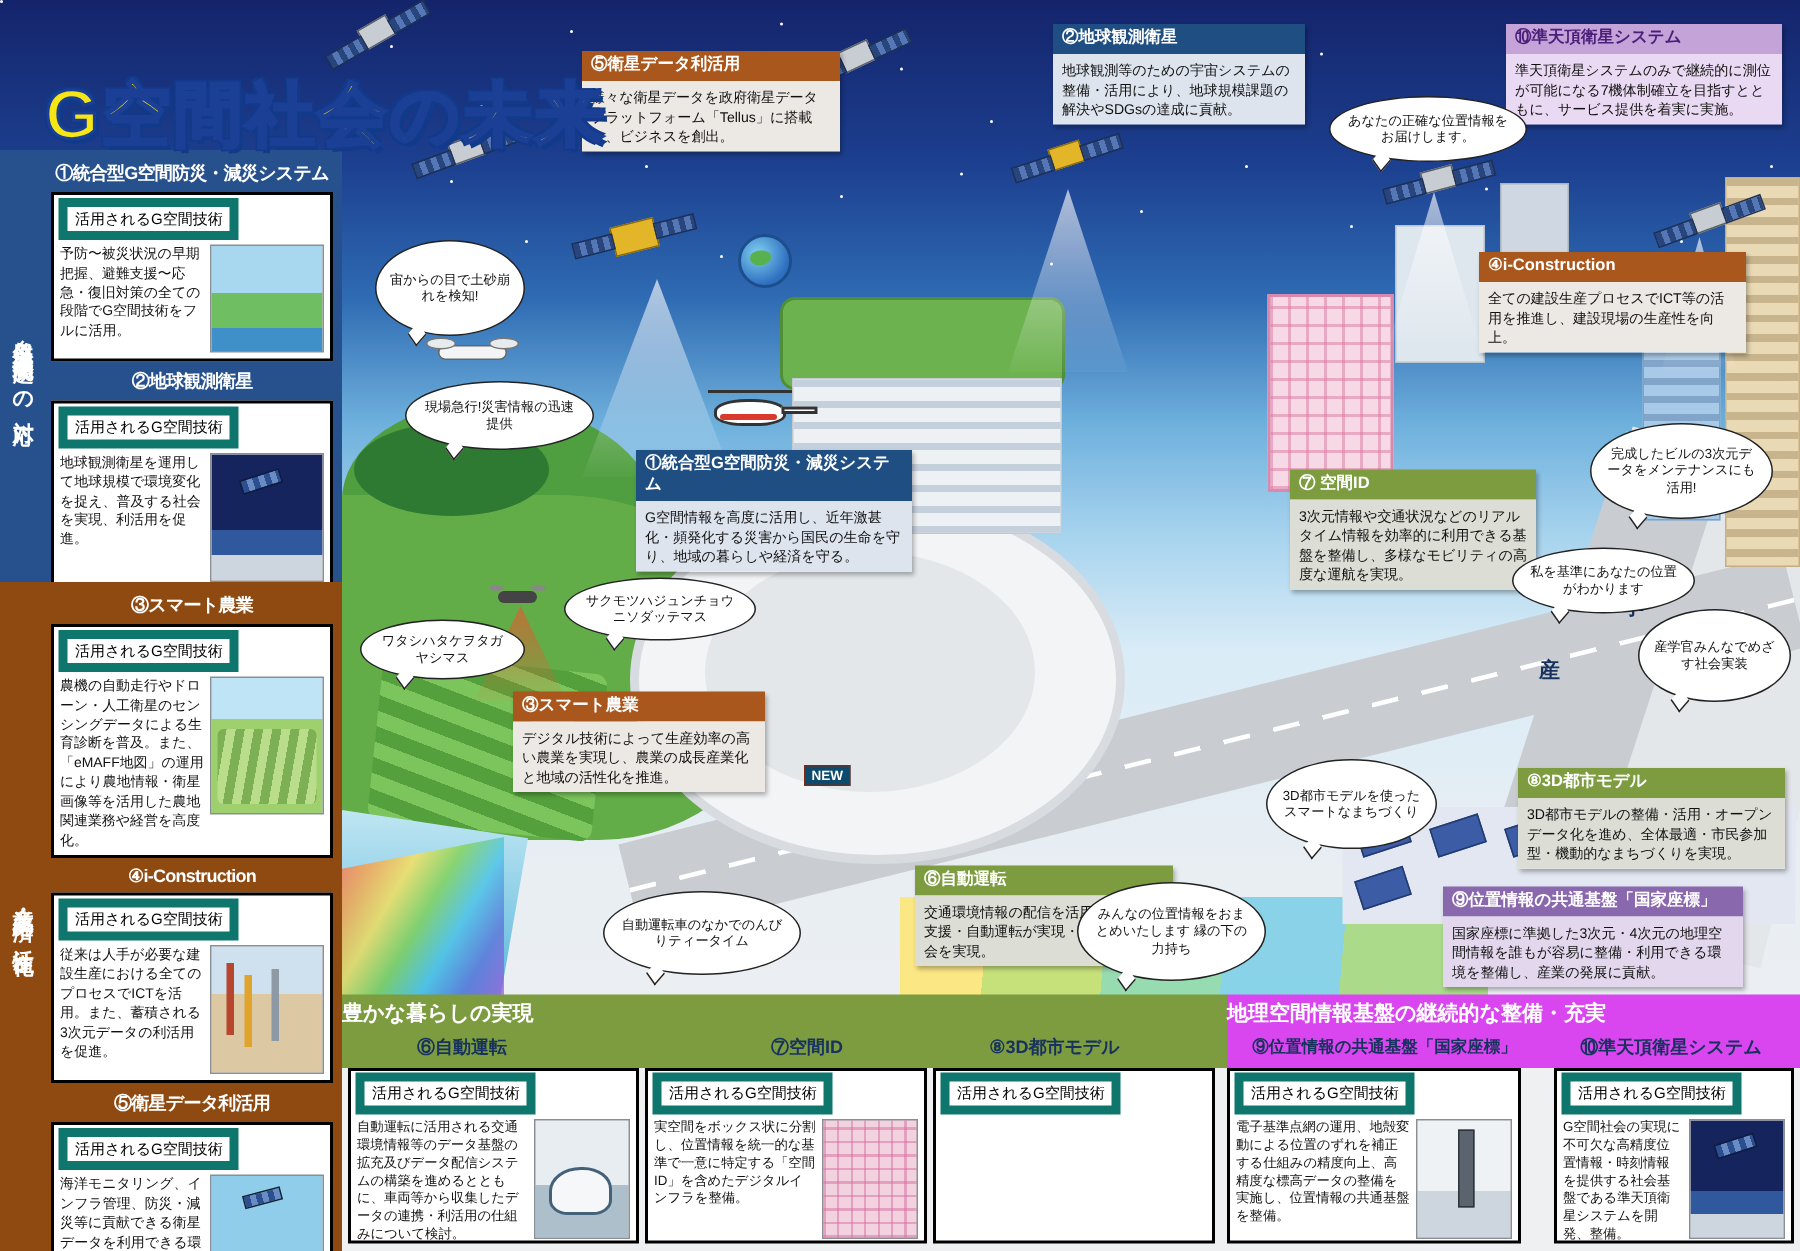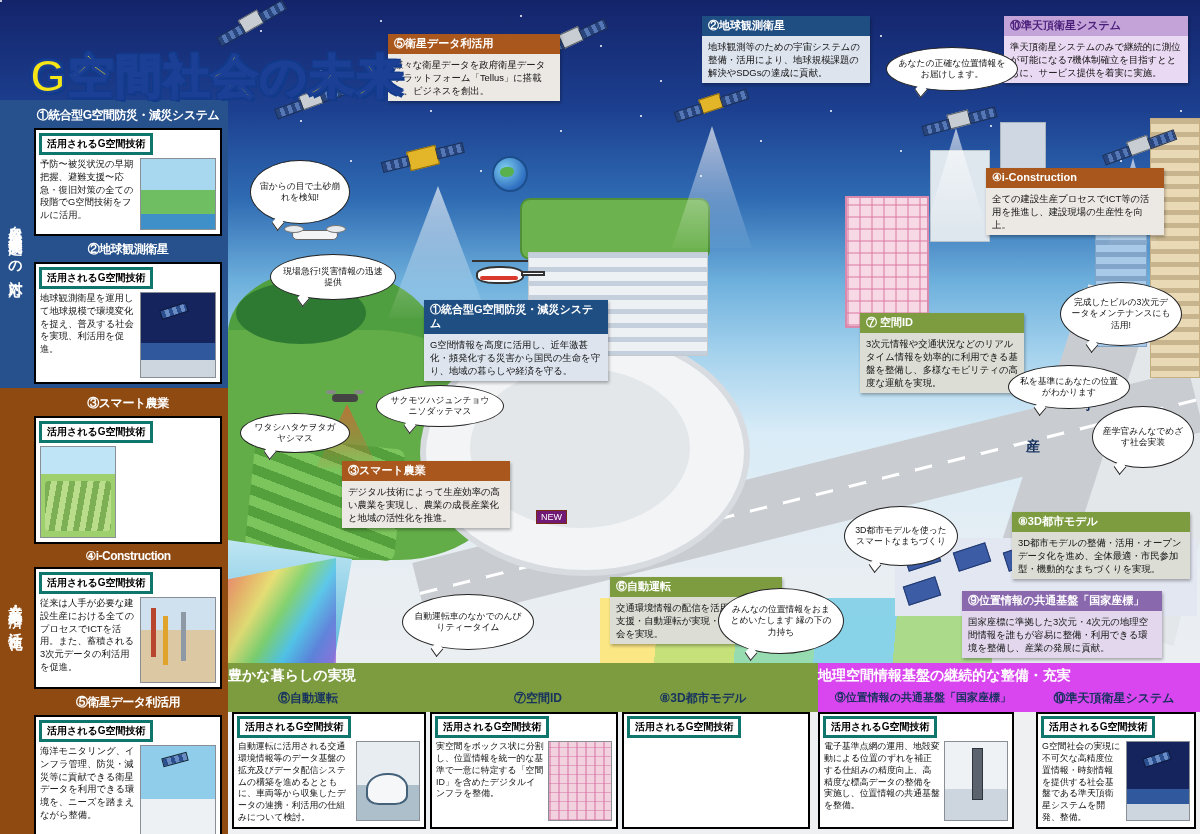--- a/index.html
+++ b/index.html
@@ -91,41 +91,41 @@
     background:#e8ebee;border:1px solid #777;}
   .droneW::before{left:-9px;} .droneW::after{right:-9px;}
   .droneR{position:absolute;left:332px;top:394px;width:26px;height:8px;background:#444;border-radius:4px;}
   .droneR::before,.droneR::after{content:"";position:absolute;top:-4px;width:10px;height:4px;border-radius:50%;background:#888;}
   .droneR::before{left:-6px;} .droneR::after{right:-6px;}
   .redCone{position:absolute;left:316px;top:404px;width:62px;height:64px;
     background:linear-gradient(rgba(255,70,40,.55),rgba(255,120,60,.06));clip-path:polygon(50% 0,0 100%,100% 100%);}
   .safety{position:absolute;left:1104px;top:284px;width:24px;height:58px;background:#2e8b3a;color:#fff;
     writing-mode:vertical-rl;text-orientation:upright;font-size:10px;font-weight:bold;z-index:4;
     display:flex;align-items:center;justify-content:center;border:1px solid #145a1e;}
-  .newsign{position:absolute;left:536px;top:510px;background:#701a75;color:#fff;font-weight:normal;font-size:9px;
+  .newsign{position:absolute;left:536px;top:510px;background:#0c4a6e;color:#fff;font-weight:bold;font-size:9px;
     padding:1px 4px;border:1px solid #7a2a10;z-index:4;}
   .kanji{position:absolute;color:#17325e;font-weight:bold;font-size:14px;z-index:4;}
   .k0{left:1026px;top:438px;} .k1{left:1082px;top:396px;} .k2{left:1138px;top:422px;}
 
   
   .title{position:absolute;left:30px;top:46px;z-index:9;margin:0;font-size:46px;font-weight:900;
     color:#f7e616;letter-spacing:2px;-webkit-text-stroke:2px #1a3f94;
     text-shadow:3px 3px 0 #123a8a,-2px 2px 0 #123a8a,2px -2px 0 #123a8a,-2px -2px 0 #123a8a;}
 
   
   .sidebar{position:absolute;left:0;top:100px;width:228px;bottom:0;z-index:5;}
   .side-sec{display:flex;overflow:hidden;}
   .sec-blue{background:#26518c;height:288px;}
   .sec-brown{background:#8f4a12;height:446px;}
   .rail{width:32px;color:#fff;writing-mode:vertical-rl;text-orientation:upright;font-weight:bold;
     font-size:14px;letter-spacing:2px;display:flex;align-items:center;justify-content:center;}
   .side-items{flex:1;padding:2px 6px 0 2px;}
   .side-title{color:#fff;font-weight:bold;font-size:12px;text-align:center;margin:5px 0 4px;letter-spacing:-.5px;}
   .side-box{background:#fff;border:2px solid #000;padding:3px 4px 4px;margin-bottom:2px;}
-  .tech{display:inline-block;background:#fff;border:3px solid #0f766e;font-weight:bold;font-size:10px;
+  .tech{display:inline-block;background:#fff;border:6px solid #0f766e;font-weight:normal;font-size:10px;
     padding:1px 5px;margin:-1px 0 3px -1px;}
   .side-row{display:flex;gap:4px;}
   .side-text{font-size:9.3px;line-height:1.38;margin:0;flex:1;color:#111;}
   .th{position:relative;overflow:hidden;border:1px solid #8a8f95;flex:none;width:76px;height:72px;}
   .th-coast{background:linear-gradient(180deg,#a8d8f0 0 45%,#6fbf62 45% 78%,#3f8fc9 78%);}
   .th-nightsat{background:linear-gradient(180deg,#16245e 0 60%,#30589c 60% 80%,#cdd6de 80%);}
   .th-nightsat::after{content:"";position:absolute;left:26%;top:16%;width:26px;height:8px;
     background:repeating-linear-gradient(90deg,#2c4f8f 0 4px,#6a8cc4 4px 8px);border:1px solid #0f1c40;transform:rotate(-18deg);}
   .th-farm{background:linear-gradient(180deg,#bfe4f5 0 30%,#9fd06e 30%);}
   .th-farm::after{content:"";position:absolute;left:6%;top:38%;width:88%;height:55%;border-radius:4px;
@@ -170,21 +170,21 @@
   .c8{left:610px;top:577px;width:172px;}
   .c9{left:962px;top:591px;width:200px;}
 
   
   .bubble{position:absolute;z-index:8;background:#fff;border:1.5px solid #222;border-radius:50%;
     display:flex;align-items:center;justify-content:center;text-align:center;
     font-size:8.8px;line-height:1.3;padding:6px 9px;color:#111;}
   .bubble::after{content:"";position:absolute;left:22%;bottom:-5px;width:9px;height:9px;background:#fff;
     border-right:1.5px solid #222;border-bottom:1.5px solid #222;transform:rotate(55deg) skewX(14deg);}
   .b0{left:903px;top:6px;width:110px;height:46px;}
-  .b1{left:886px;top:47px;width:132px;height:44px;text-align:center;}
+  .b1{left:886px;top:64px;width:132px;height:44px;text-align:center;}
   .b2{left:250px;top:160px;width:100px;height:64px;}
   .b3{left:270px;top:254px;width:126px;height:46px;}
   .b4{left:748px;top:254px;width:130px;height:62px;}
   .b5{left:1060px;top:282px;width:122px;height:64px;}
   .b6{left:376px;top:385px;width:128px;height:42px;}
   .b7{left:240px;top:413px;width:110px;height:40px;}
   .b8{left:1008px;top:365px;width:122px;height:44px;}
   .b9{left:1092px;top:406px;width:102px;height:62px;}
   .b10{left:844px;top:506px;width:114px;height:60px;}
   .b11{left:718px;top:588px;width:126px;height:66px;}
@@ -290,20 +290,21 @@
       </div>
     </section>
     <section class="side-sec sec-brown">
       <div class="rail">産業・経済の活性化</div>
       <div class="side-items">
         <div class="side-item">
           <div class="side-title">③スマート農業</div>
           <div class="side-box">
             <span class="tech">活用されるG空間技術</span>
             <div class="side-row">
+              <p class="side-text">農機の自動走行やドローン・人工衛星のセンシングデータによる生育診断を普及。また、「eMAFF地図」の運用により農地情報・衛星画像等を活用した農地関連業務や経営を高度化。</p>
               <div class="th th-farm h92"></div>
             </div>
           </div>
         </div>
         <div class="side-item">
           <div class="side-title">④i-Construction</div>
           <div class="side-box">
             <span class="tech">活用されるG空間技術</span>
             <div class="side-row">
               <p class="side-text">従来は人手が必要な建設生産における全てのプロセスでICTを活用。また、蓄積される3次元データの利活用を促進。</p>

